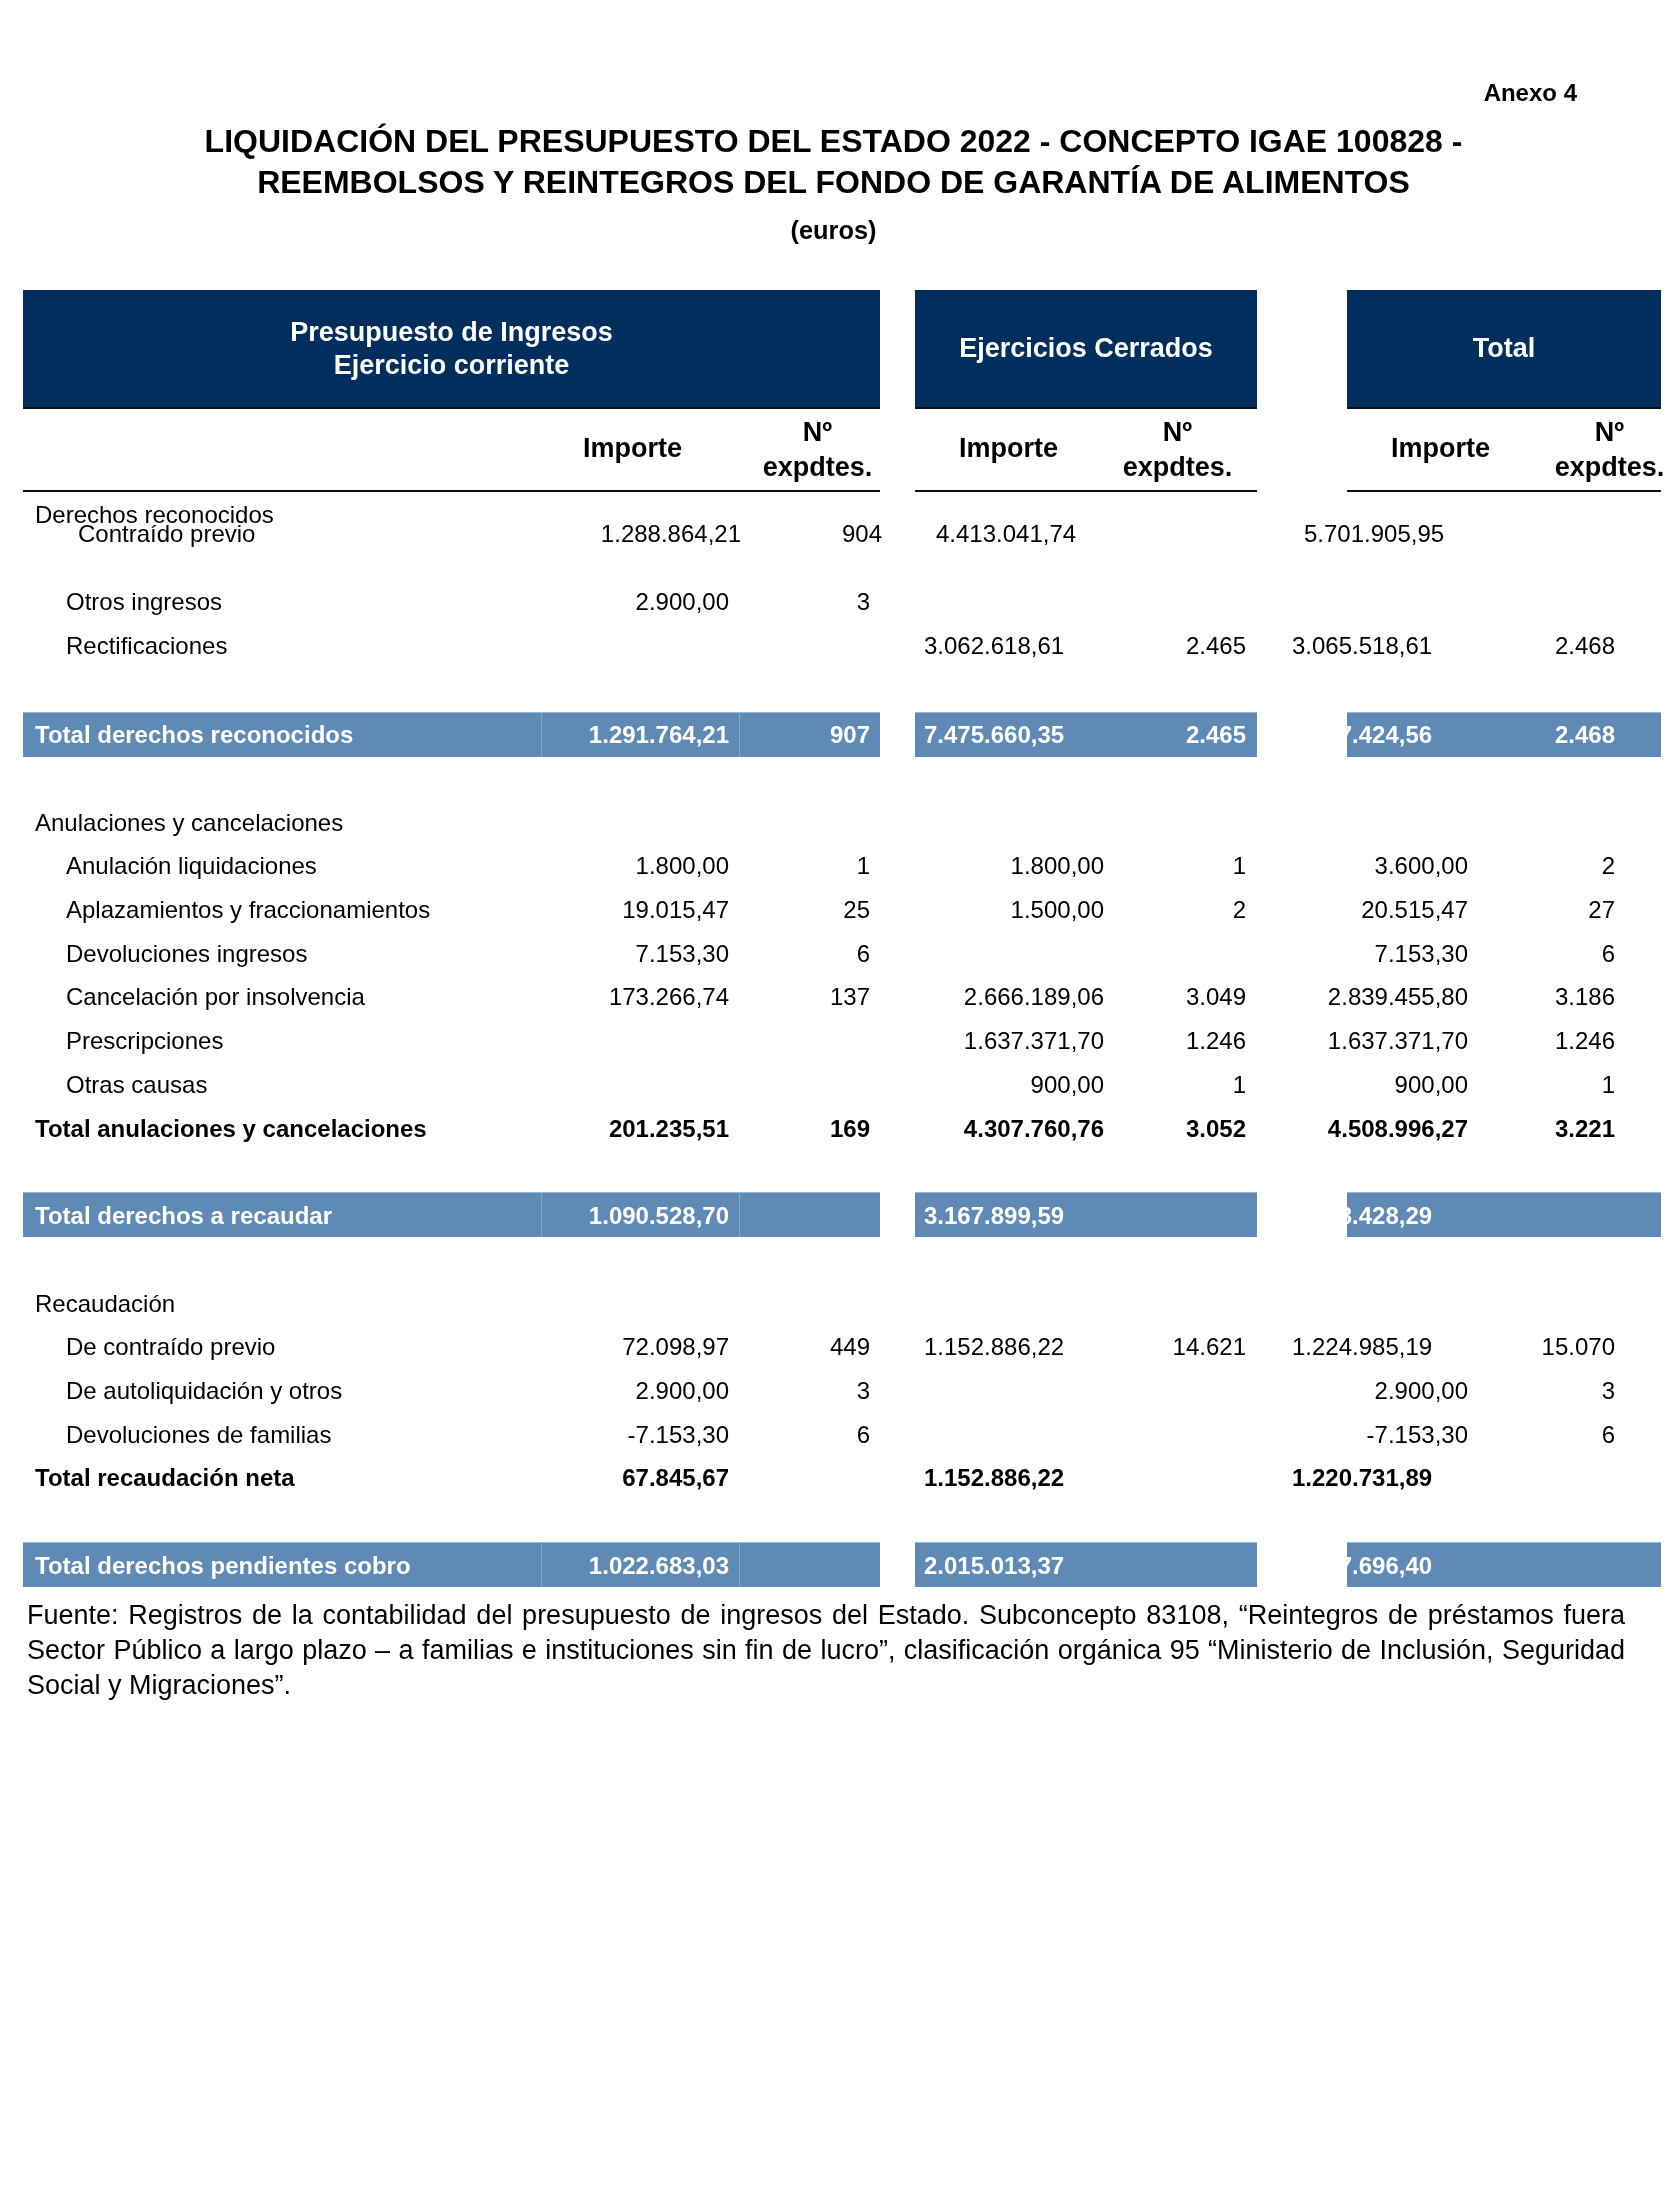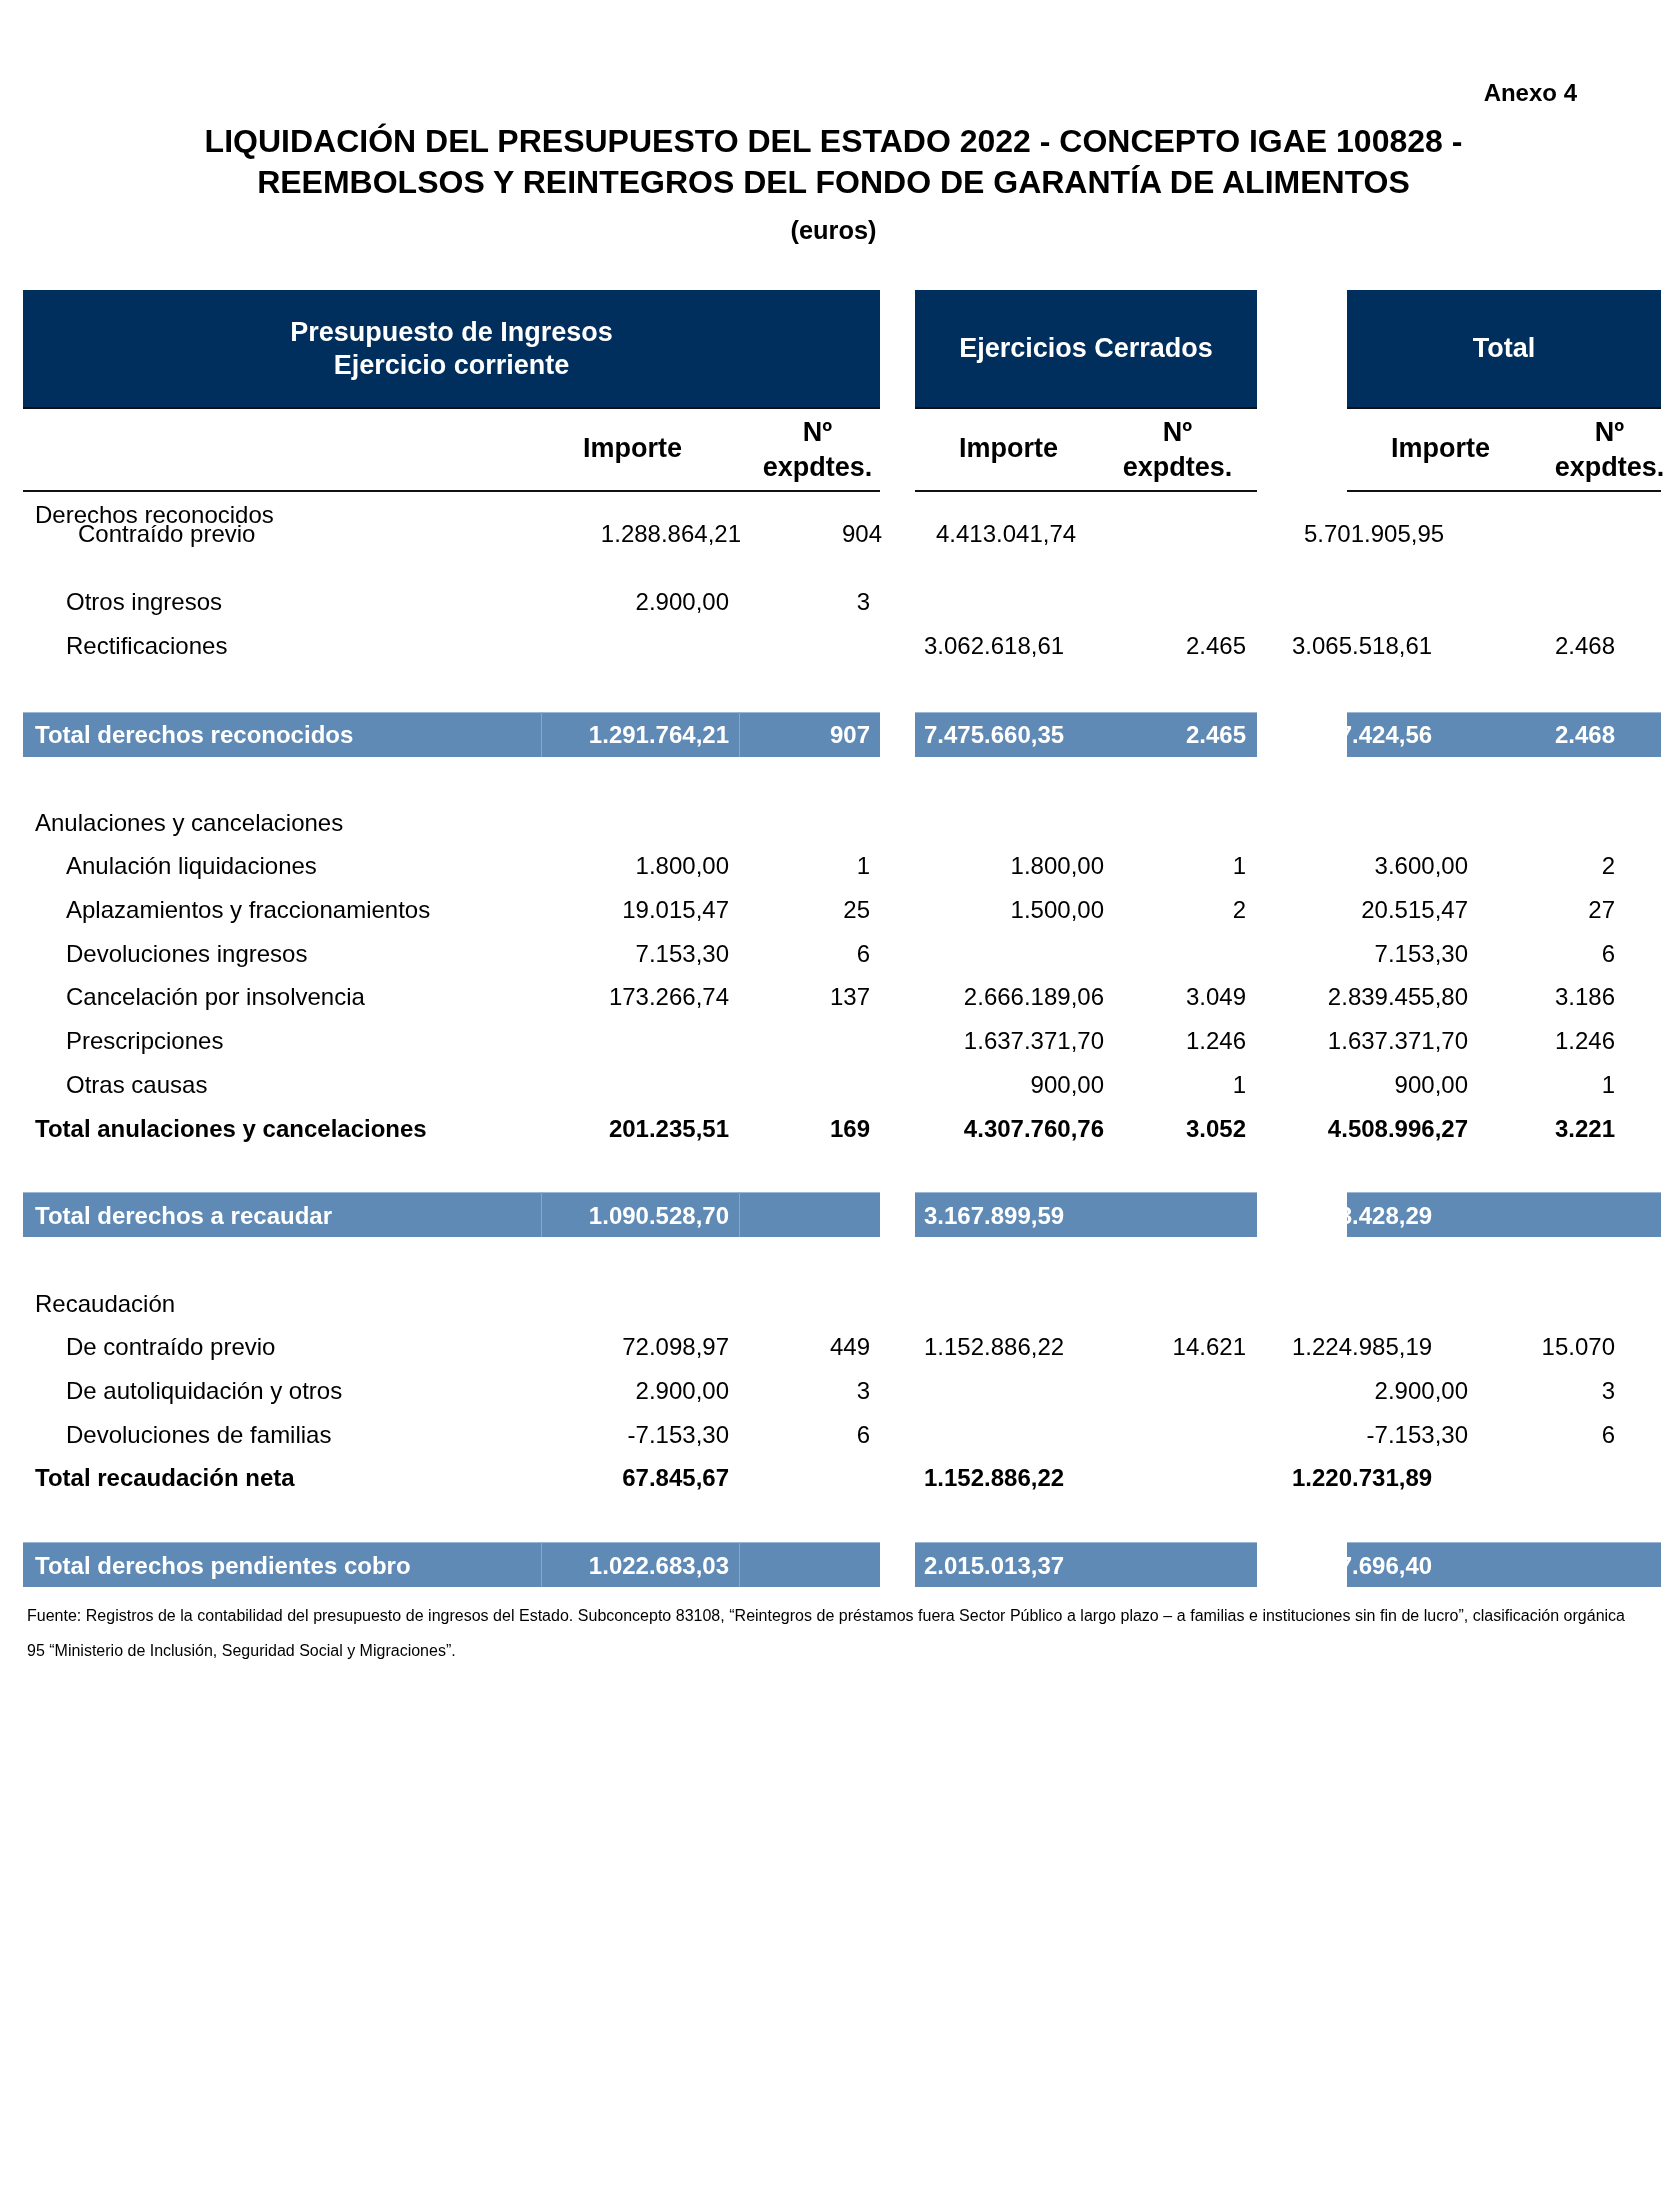--- a/index.html
+++ b/index.html
@@ -36,21 +36,21 @@
   .c3a { right:199px; text-align:right; }   
   .c3b { right:52px; text-align:right; }    
   .c2l { left:924px; }
   .c3l { left:1292px; }
 
   .band { position:absolute; height:44px; background:#5F8AB5; border-top:1.6px solid #9DB8D6; }
   .bandrow span { color:#fff; font-weight:bold; }
 
   .vline { position:absolute; width:0.8px; background:#c9c9c9; }
 
-  .footnote { position:absolute; top:1598px; left:27px; width:1598px; font-size:16px; line-height:35px;
+  .footnote { position:absolute; top:1598px; left:27px; width:1598px; font-size:27px; line-height:35px;
               text-align:justify; }
 </style>
 </head>
 <body>
 
 <div class="annex">Anexo 4</div>
 <div class="title">
   <div>LIQUIDACIÓN DEL PRESUPUESTO DEL ESTADO 2022 - CONCEPTO IGAE 100828 -</div>
   <div>REEMBOLSOS Y REINTEGROS DEL FONDO DE GARANTÍA DE ALIMENTOS</div>
 </div>

